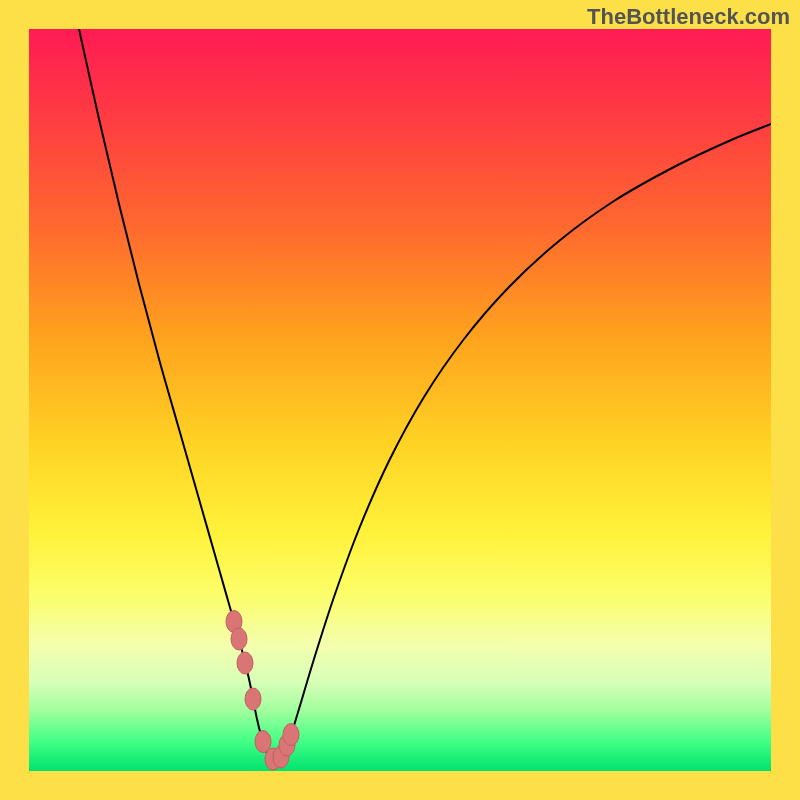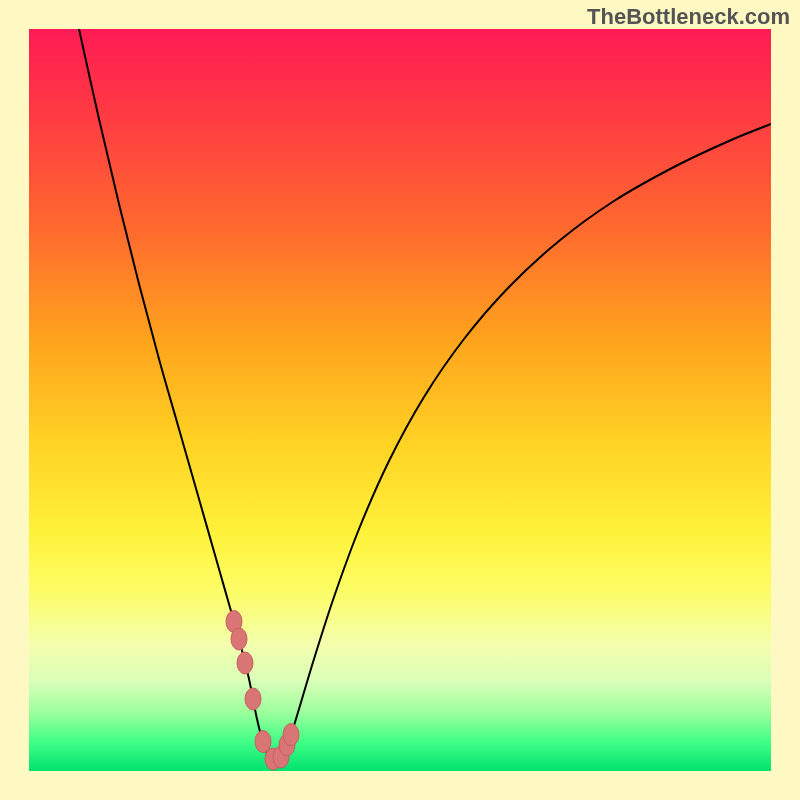--- a/index.html
+++ b/index.html
@@ -1,16 +1,16 @@
 <!DOCTYPE html>
 <html><head>
 <meta charset="utf-8">
 <style>
   html,body{margin:0;padding:0;width:800px;height:800px;background:#000;overflow:hidden}
-  .stage{position:relative;width:800px;height:800px;background:#fef9c3}
+  .stage{position:relative;width:800px;height:800px;background:#fde047}
   .plot{position:absolute;left:29px;top:29px;width:742px;height:742px;overflow:hidden}
   .grad{position:absolute;inset:0;
     background:linear-gradient(to bottom,
       #ff1b54 0%,
       #ff3c42 12%,
       #ff6a2e 27%,
       #ffa41d 42%,
       #ffd324 56%,
       #fff23a 68%,
       #fcfd68 76%,

